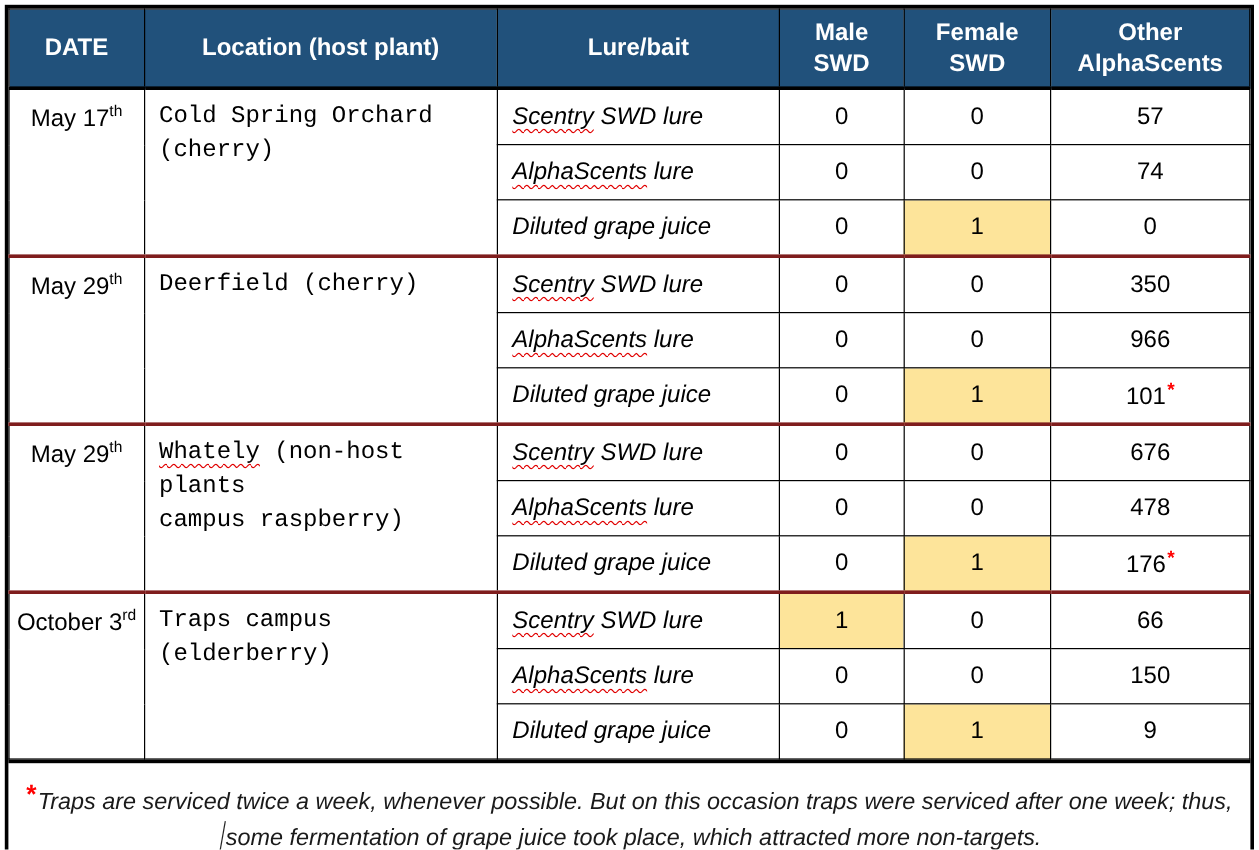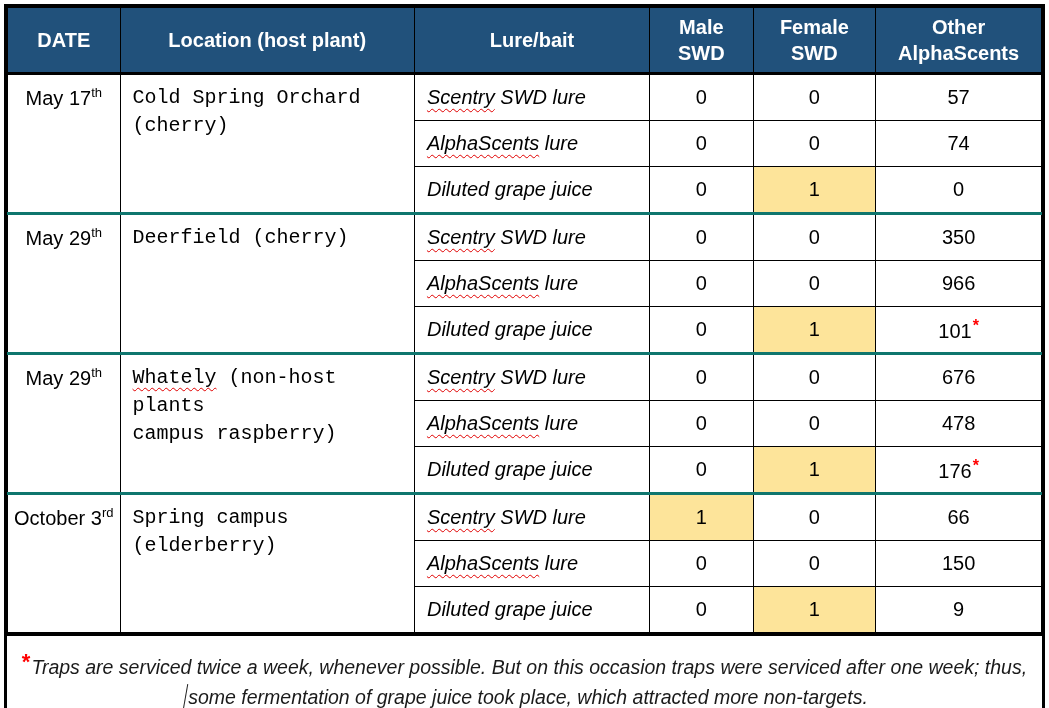--- a/index.html
+++ b/index.html
@@ -17,21 +17,21 @@
   .tbl th, .tbl td { border:1.5px solid #000; }
 
   
   tr.hdr th {
     background:#21517B; color:#fff; font-weight:bold;
     font-size:20px; line-height:1.3; text-align:center;
     height:60px; padding:2px 6px; border-bottom:3px solid #000;
   }
 
   
-  tr.gstart td { border-top:3px solid #0f766e; }
+  tr.gstart td { border-top:3px solid #7f1d1d; }
 
   td { font-size:20px; background:#fff; }
   .date-cell { vertical-align:top; text-align:center; padding-top:10px; }
   .date-cell sup { font-size:13px; }
   .loc-cell { vertical-align:top; text-align:left; padding:9px 8px 0 12px; line-height:1.4;font-family:Liberation Mono, monospace; }
   .lure-cell { text-align:left; padding:0 4px 0 12px; height:45px; vertical-align:middle;font-style:italic; }
   .num { text-align:center; vertical-align:middle; }
   .hl { background:#FDE49A; }
 
   
@@ -159,21 +159,21 @@
       <tr>
         <td class="lure-cell"><span>Diluted grape juice</span></td>
         <td class="num">0</td>
         <td class="num hl">1</td>
         <td class="num"><span>176</span><sup class="red-ast">*</sup></td>
       </tr>
 
       <tr class="gstart">
         <td class="date-cell" rowspan="3"><span>October 3</span><sup>rd</sup></td>
         <td class="loc-cell" rowspan="3">
-          <div><span>Spring campus</span></div>
+          <div><span>Traps campus</span></div>
           <div><span>(elderberry)</span></div>
         </td>
         <td class="lure-cell"><span class="sq">Scentry</span><span> SWD lure</span></td>
         <td class="num hl">1</td>
         <td class="num">0</td>
         <td class="num">66</td>
       </tr>
       <tr>
         <td class="lure-cell"><span class="sq">AlphaScents</span><span> lure</span></td>
         <td class="num">0</td>

